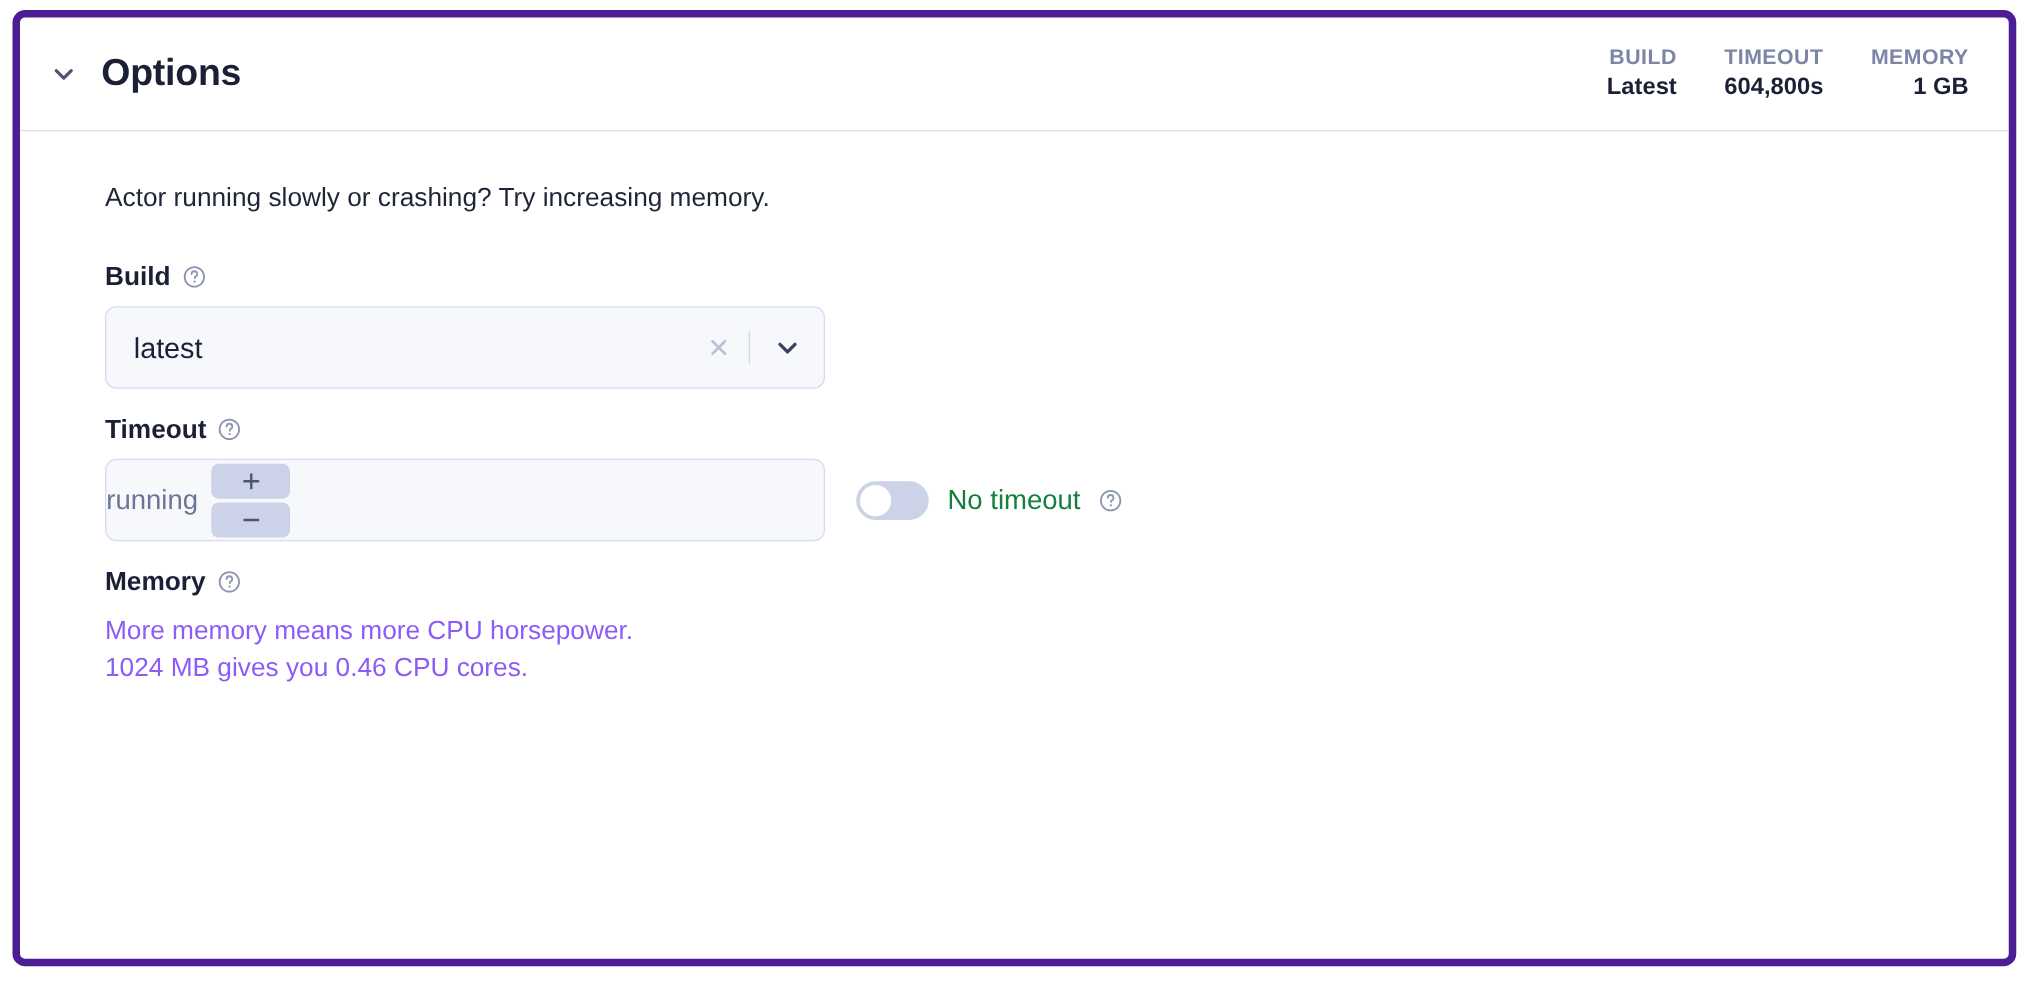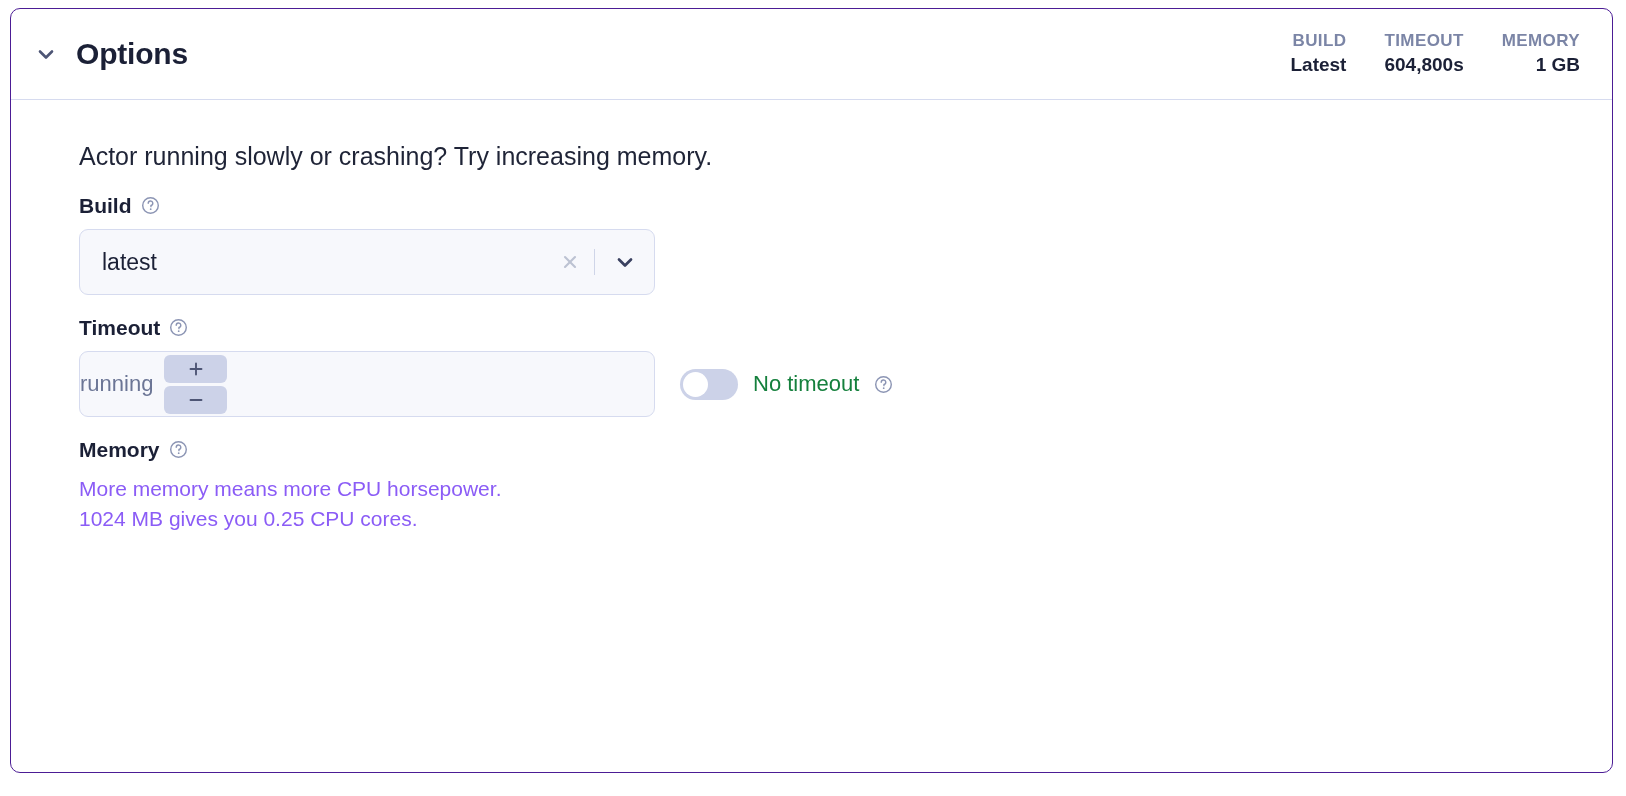--- a/index.html
+++ b/index.html
@@ -17,21 +17,21 @@
     overflow: hidden;
   }
 
   .card {
     position: absolute;
     left: 10px;
     top: 8px;
     width: 1603px;
     height: 765px;
     box-sizing: border-box;
-    border: 1px solid #4c1d95;
+    border: 6px solid #4c1d95;
     border-radius: 10px;
     background: #ffffff;
   }
 
   
   .card-header {
     position: relative;
     height: 91px;
     box-sizing: border-box;
     border-bottom: 1px solid #d6dbef;
@@ -88,24 +88,24 @@
     color: #1b2036;
     line-height: 1.1;
     white-space: nowrap;
   }
 
   
   .card-body {
     padding: 41px 0 0 68px;
   }
   .intro-text {
-    font-size: 25px;
+    font-size: 21px;
     color: #1f2437;
     line-height: 1.2;
-    margin: 0 0 24px 0;
+    margin: 0 0 40px 0;
   }
 
   .field-group { margin-bottom: 22px; }
   .field-label-row {
     display: flex;
     align-items: center;
     gap: 9px;
     margin-bottom: 13px;
   }
   .field-label {
@@ -369,18 +369,18 @@
         <span class="help-icon">
           <svg width="19" height="19" viewBox="0 0 20 20" fill="none">
             <circle cx="10" cy="10" r="8.2" stroke="#8c95b4" stroke-width="1.5"></circle>
             <path d="M7.6 7.6a2.4 2.4 0 1 1 2.9 2.4v1.2" stroke="#8c95b4" stroke-width="1.5" stroke-linecap="round" fill="none"></path>
             <circle cx="10.2" cy="13.9" r="0.95" fill="#8c95b4"></circle>
           </svg>
         </span>
       </div>
       <div class="helper-text">
         <div>More memory means more CPU horsepower.</div>
-        <div>1024 MB gives you 0.25 CPU cores.</div>
+        <div>1024 MB gives you 0.46 CPU cores.</div>
       </div>
     </div>
 
   </div>
 </div>
 
 </body></html>

